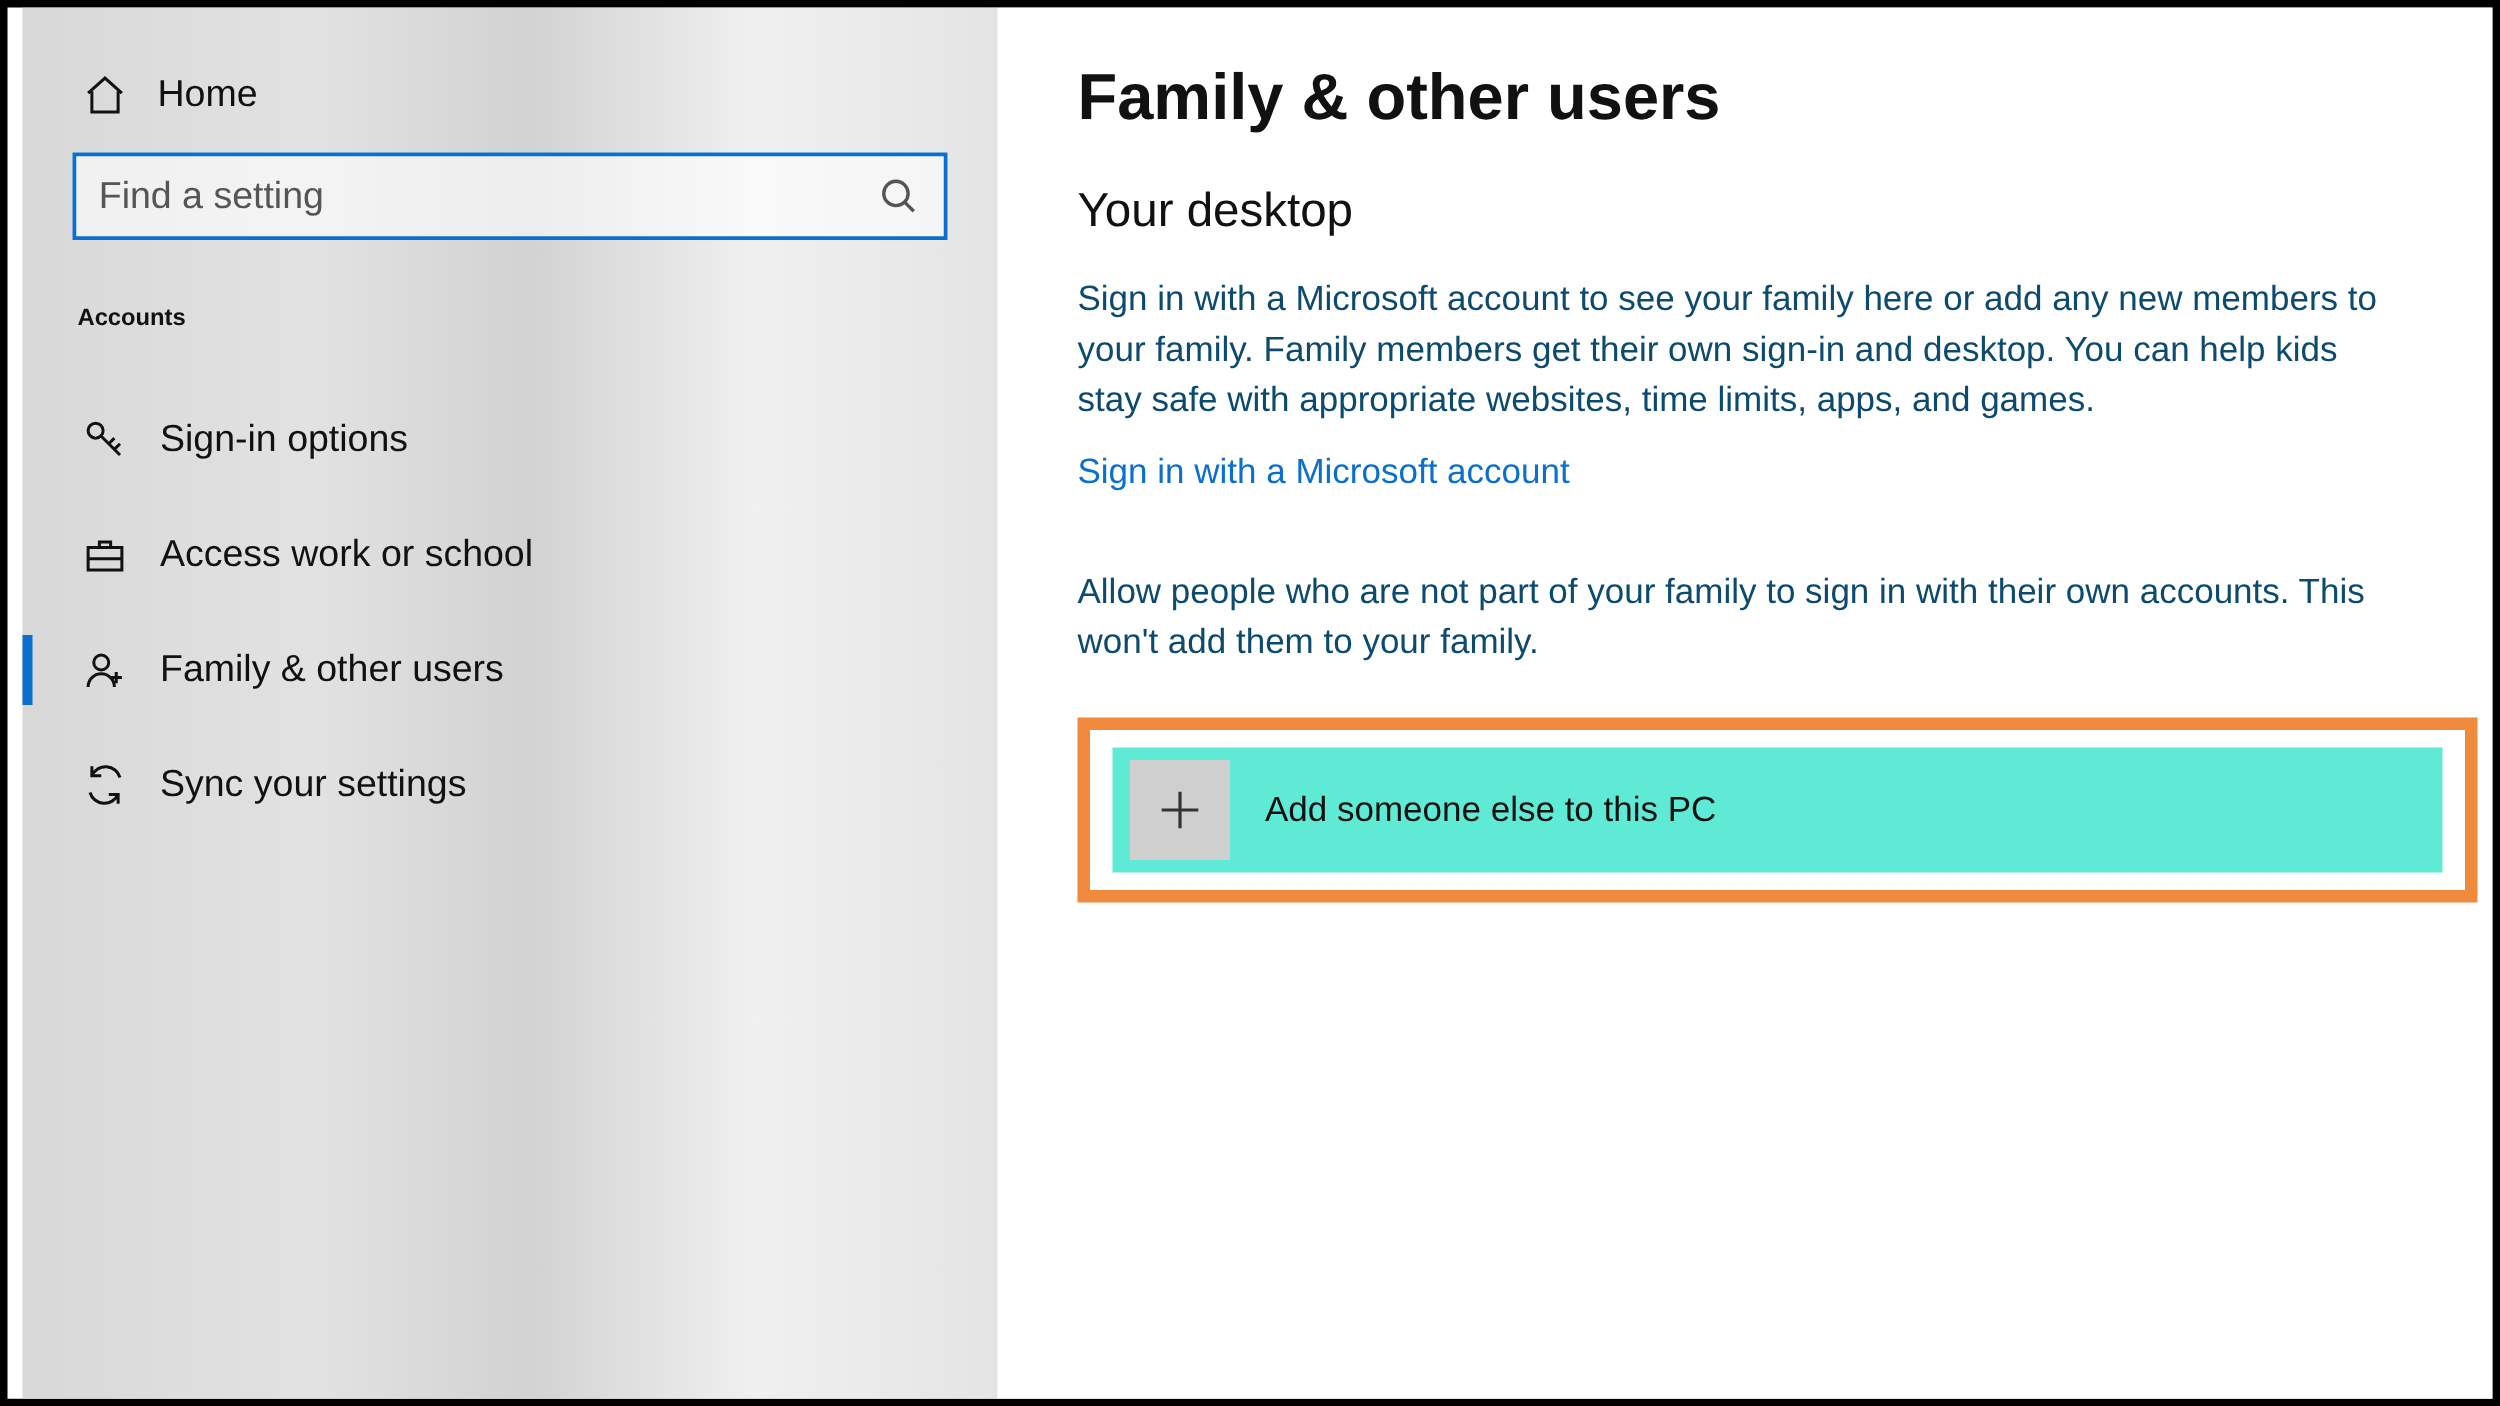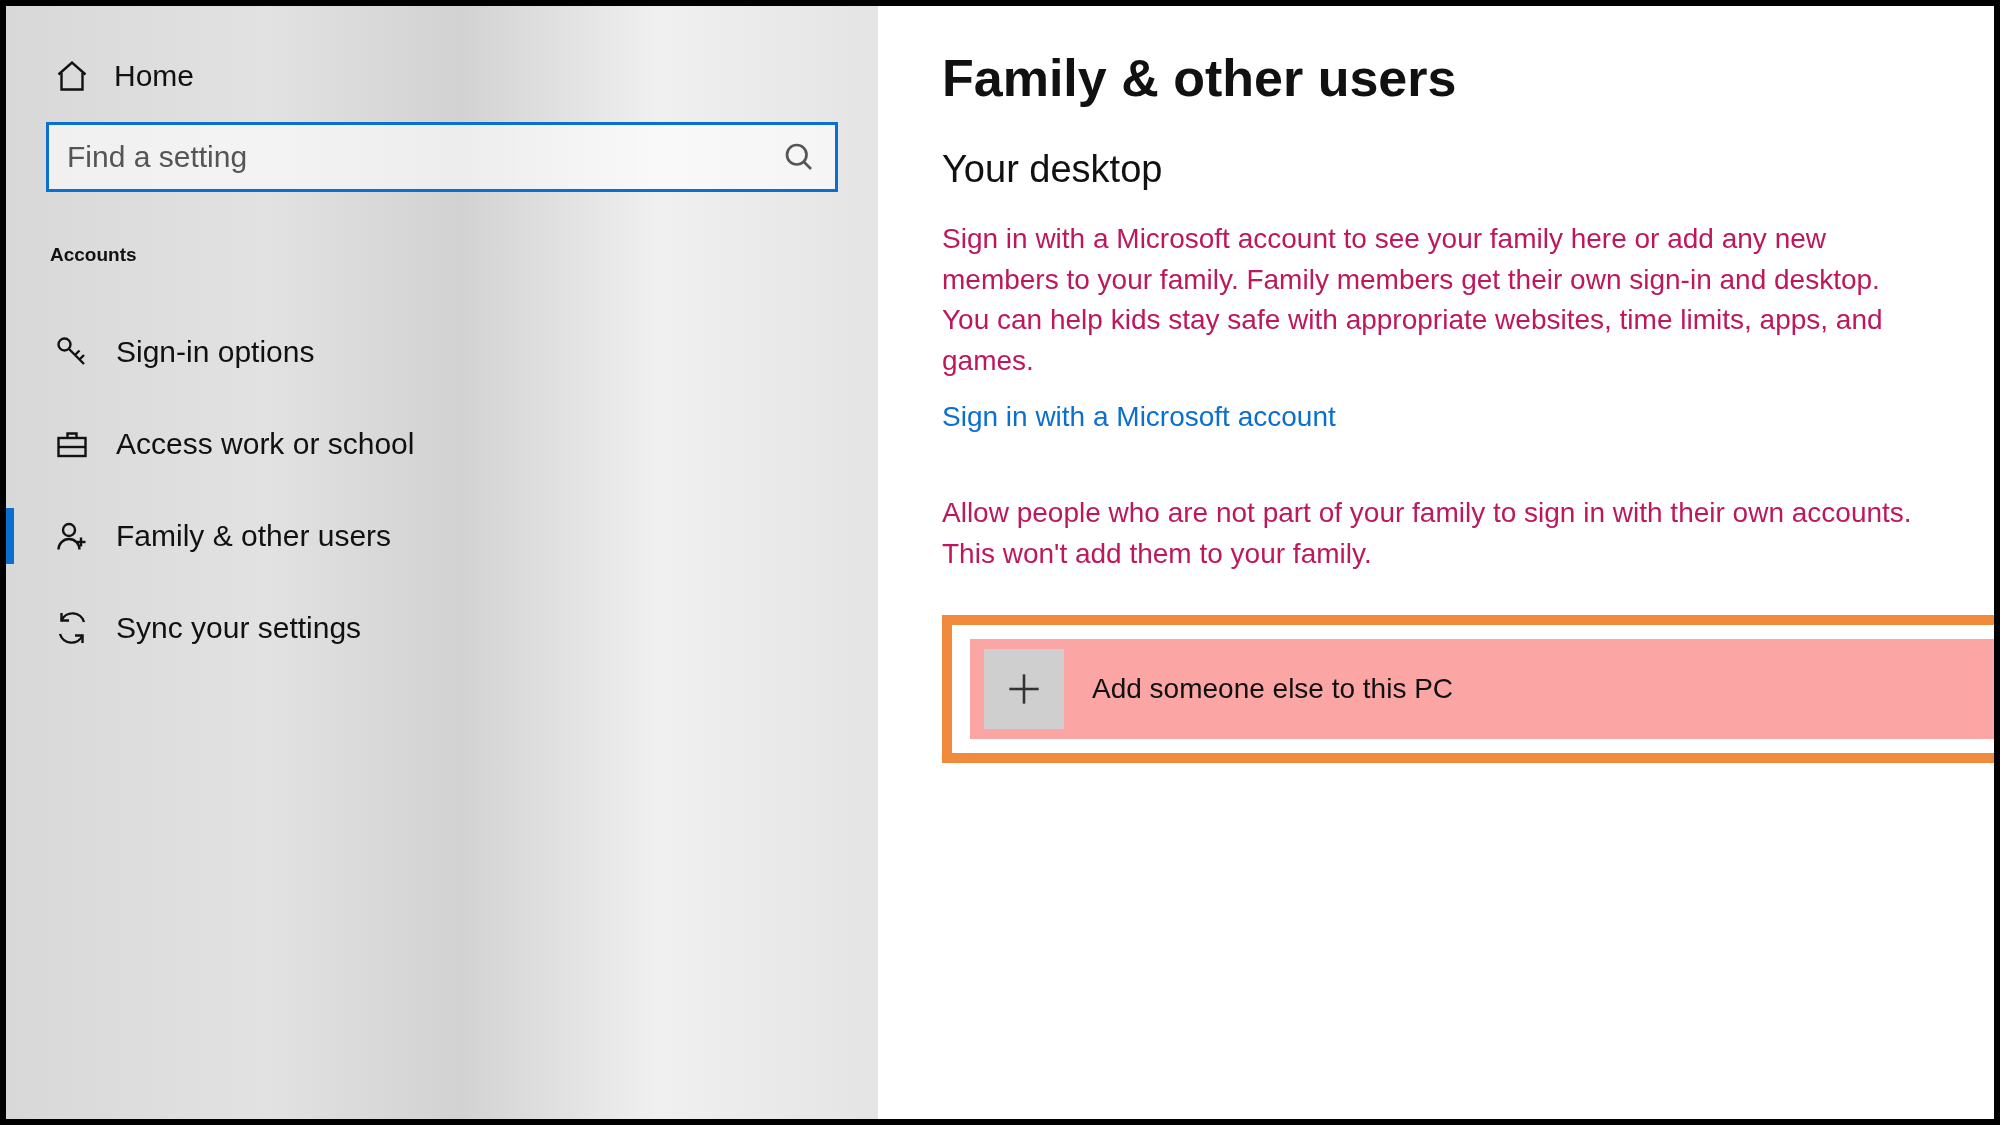--- a/index.html
+++ b/index.html
@@ -6,25 +6,26 @@
     body {
       font-family: "Segoe UI", Tahoma, sans-serif;
       background: #fff;
       width: 2000px;
       height: 1125px;
       overflow: hidden;
       border: 6px solid #000;
       display: flex;
     }
     .sidebar {
-      width: 872px;
+      width: 780px;
       height: 100%;
       background: linear-gradient(90deg, #d8d8d8 0%, #e2e2e2 30%, #d2d2d2 52%, #f0f0f0 75%, #e4e4e4 100%);
       padding: 42px 40px 0 40px;
       position: relative;
+      margin-left: 12px;
     }
     .home-row {
       display: flex;
       align-items: center;
       gap: 24px;
       padding: 10px 4px 28px 8px;
       cursor: pointer;
     }
     .home-row .lbl { font-size: 30px; color: #111; }
     .search-box {
@@ -86,21 +87,21 @@
       margin-bottom: 40px;
     }
     .sub-title {
       font-size: 38px;
       font-weight: 400;
       color: #111;
       margin-bottom: 28px;
     }
     .desc {
       font-size: 28px;
-      color: #be185d;
+      color: #0c4a6e;
       line-height: 1.45;
       max-width: 1060px;
       margin-bottom: 20px;
     }
     .link {
       font-size: 28px;
       color: #0a6fcf;
       cursor: pointer;
       display: inline-block;
       margin-bottom: 60px;
@@ -108,21 +109,21 @@
     .other-desc { margin-bottom: 40px; }
     .add-row-wrap {
       border: 10px solid #f08a3c;
       padding: 14px 18px;
       width: 1120px;
     }
     .add-row {
       display: flex;
       align-items: center;
       gap: 28px;
-      background: #fca5a5;
+      background: #5eead4;
       padding: 10px 14px;
       cursor: pointer;
     }
     .plus-box {
       width: 80px; height: 80px;
       background: #cfcfcf;
       display: flex; align-items: center; justify-content: center;
     }
     .add-label { font-size: 28px; color: #111; }
   </style>

